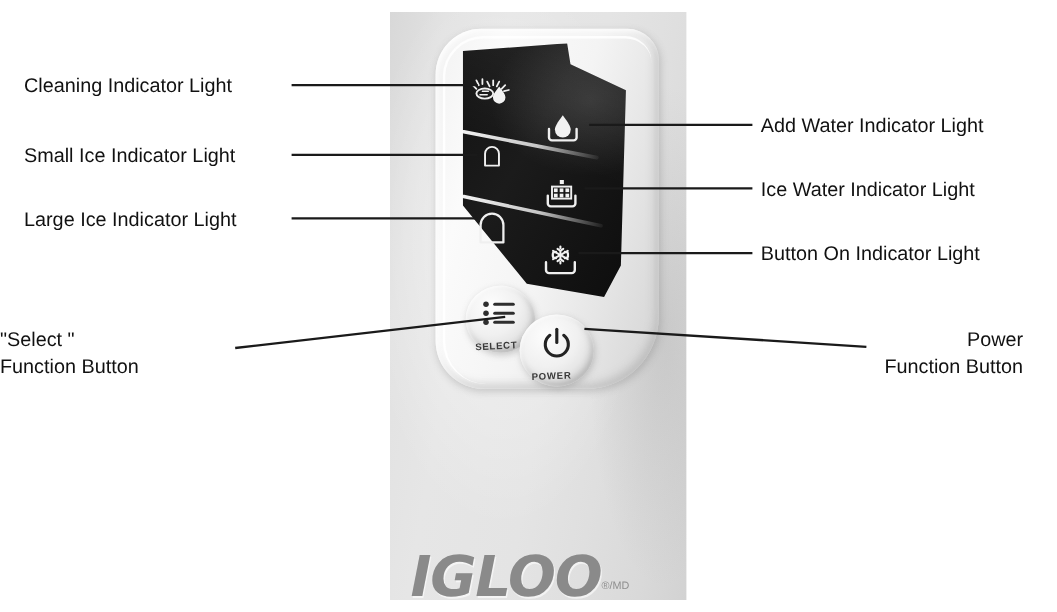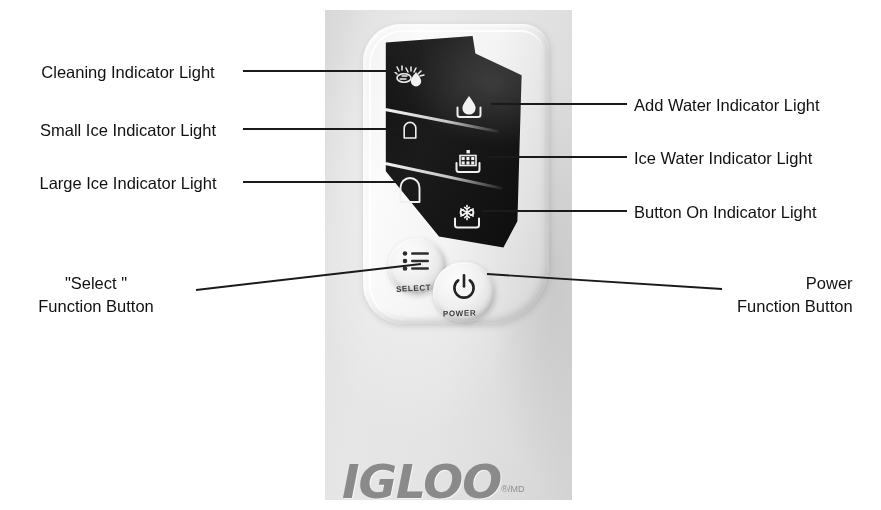--- a/index.html
+++ b/index.html
@@ -174,21 +174,21 @@
 
   
   .callout {
     position: absolute;
     font-family: "Liberation Sans", sans-serif;
     font-size: 16.5px;
     line-height: 1.38;
     color: #111111;
     white-space: nowrap;
   }
-  .callout.left  { text-align: center; }
+  .callout.left  { text-align: left; }
   .callout.right { text-align: right; }
 
   
   .leaders {
     position: absolute;
     left: 0; top: 0;
     width: 881px;
     height: 510px;
     pointer-events: none;
   }

